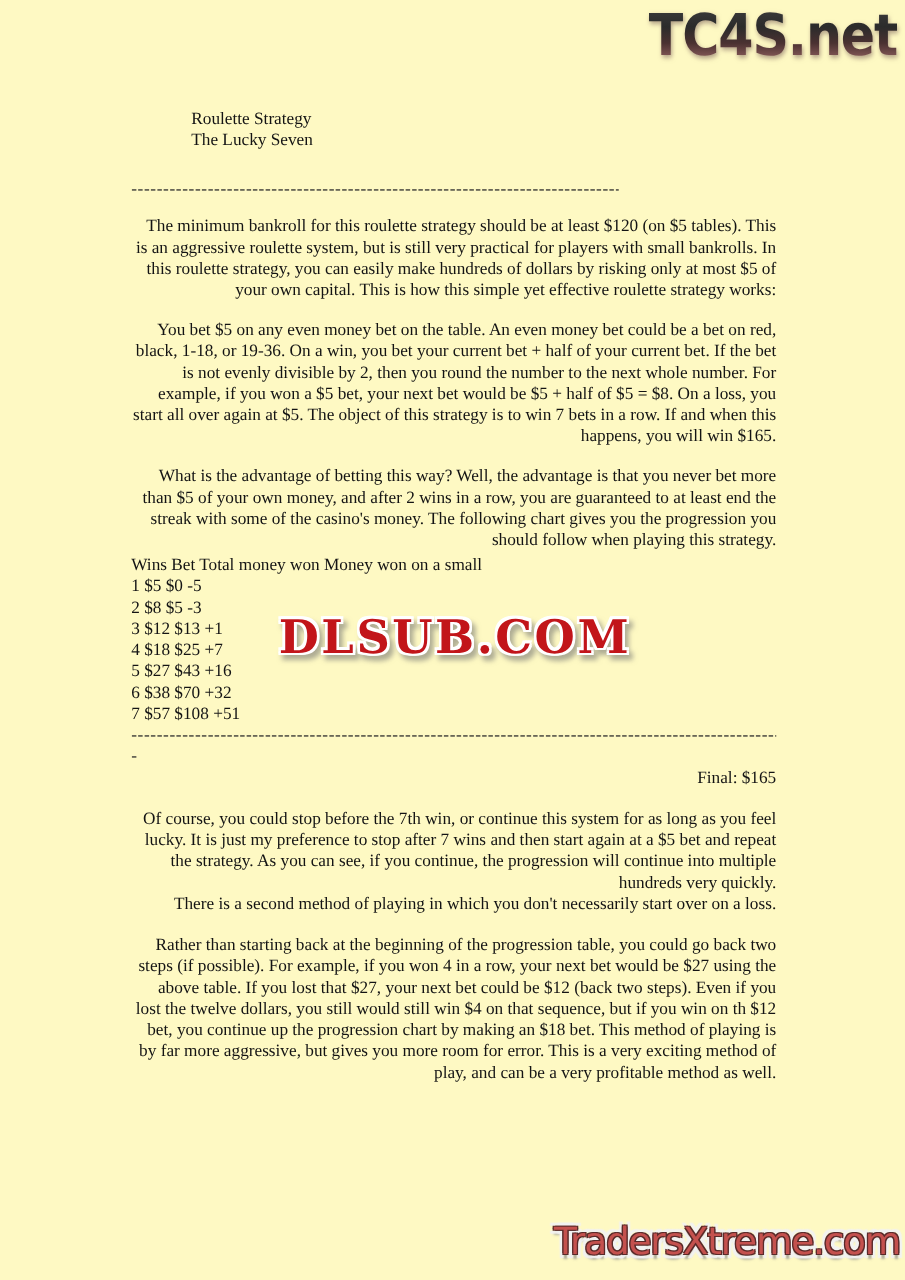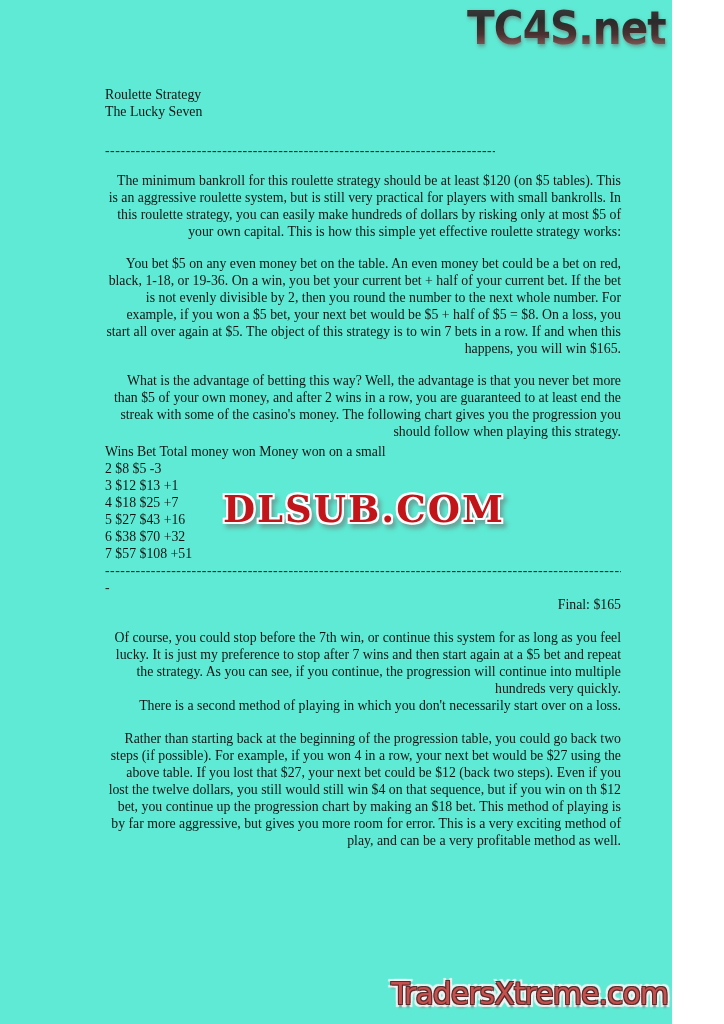--- a/index.html
+++ b/index.html
@@ -1,20 +1,20 @@
 <!DOCTYPE html>
 <html><head>
 <meta charset="utf-8">
 <style>
   html, body { margin: 0; padding: 0; background: #ffffff; }
   .page {
     position: relative;
-    width: 672px;
+    width: 724px;
     height: 1024px;
-    background: #5eead4;
+    background: #fef9c3;
     overflow: hidden;
     font-family: "Liberation Serif", serif;
     color: #141414;
   }
 
   
   .top-logo {
     position: absolute;
     top: 1px;
     right: 6px;
@@ -36,21 +36,21 @@
   .content {
     position: absolute;
     left: 105px;
     top: 86px;
     width: 516px;
     font-size: 13.8px;
     line-height: 17px;
   }
   .block { margin: 0 0 15px 0; }
   .block.tight { margin: 0; }
-  .title-block { margin-bottom: 22px; }
+  .title-block { margin-bottom: 22px; margin-left: 48px; }
   .sep {
     white-space: nowrap;
     overflow: hidden;
     letter-spacing: 0.5px;
     color: #2a2a2a;
   }
   .sep-short { width: 390px; margin-bottom: 13px; }
   .sep-long  { width: 516px; }
   .para { text-align: right; }
   .after-advantage { margin-bottom: 3px; }
@@ -112,20 +112,21 @@
     <div class="sep sep-short">------------------------------------------------------------------------------------------</div>
 
     <div class="block para">The minimum bankroll for this roulette strategy should be at least $120 (on $5 tables). This is an aggressive roulette system, but is still very practical for players with small bankrolls. In this roulette strategy, you can easily make hundreds of dollars by risking only at most $5 of your own capital. This is how this simple yet effective roulette strategy works:</div>
 
     <div class="block para">You bet $5 on any even money bet on the table. An even money bet could be a bet on red, black, 1-18, or 19-36. On a win, you bet your current bet + half of your current bet. If the bet is not evenly divisible by 2, then you round the number to the next whole number. For example, if you won a $5 bet, your next bet would be $5 + half of $5 = $8. On a loss, you start all over again at $5. The object of this strategy is to win 7 bets in a row. If and when this happens, you will win $165.</div>
 
     <div class="block para after-advantage">What is the advantage of betting this way? Well, the advantage is that you never bet more than $5 of your own money, and after 2 wins in a row, you are guaranteed to at least end the streak with some of the casino's money. The following chart gives you the progression you should follow when playing this strategy.</div>
 
     <div class="block tight">
       <div>Wins Bet Total money won Money won on a small</div>
+      <div>1 $5 $0 -5</div>
       <div>2 $8 $5 -3</div>
       <div>3 $12 $13 +1</div>
       <div>4 $18 $25 +7</div>
       <div>5 $27 $43 +16</div>
       <div>6 $38 $70 +32</div>
       <div>7 $57 $108 +51</div>
     </div>
 
     <div class="sep sep-long">------------------------------------------------------------------------------------------------------------------------</div>
     <div class="sep">-</div>

